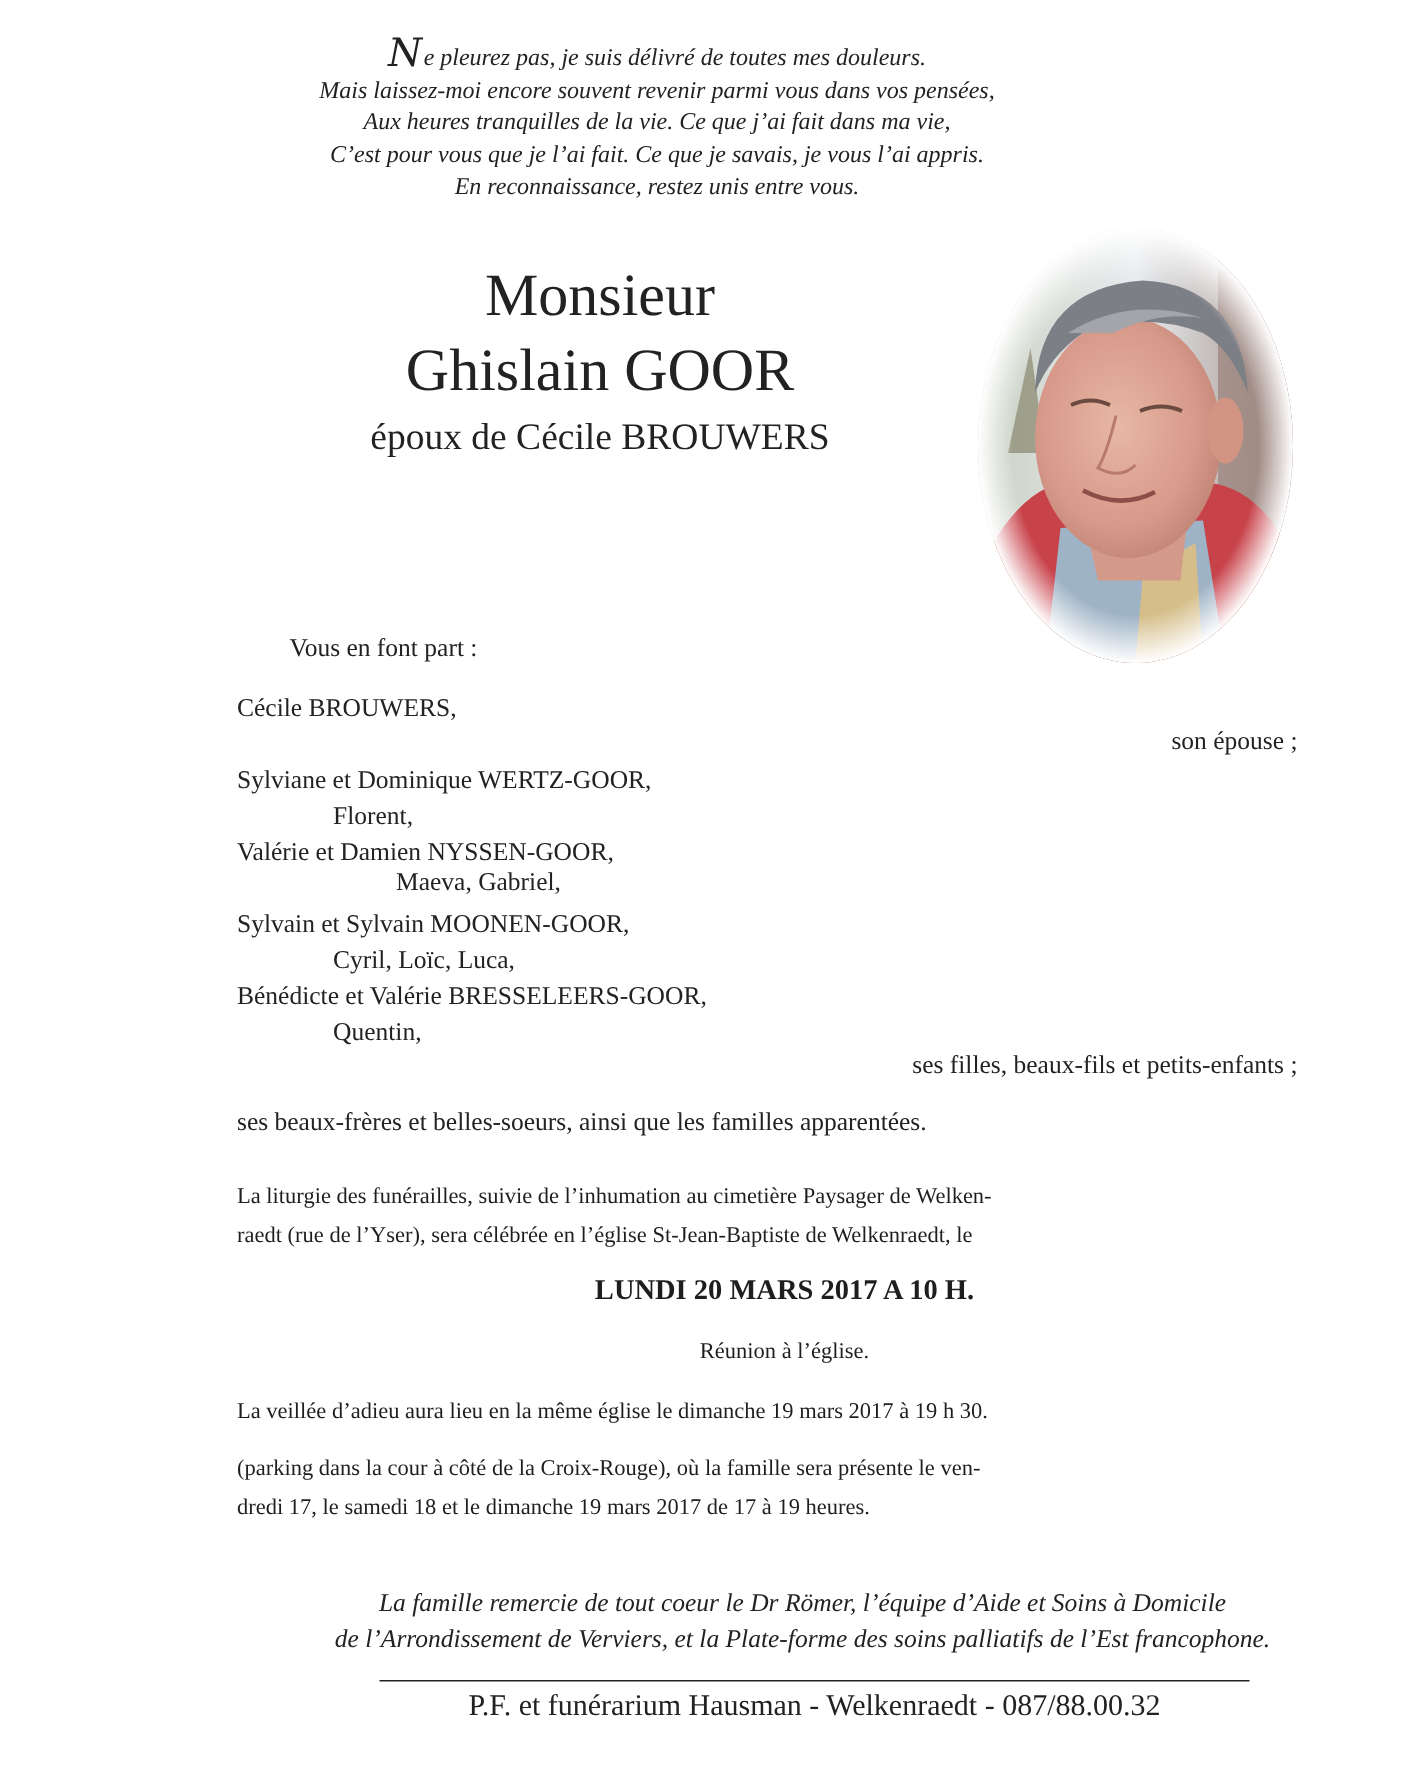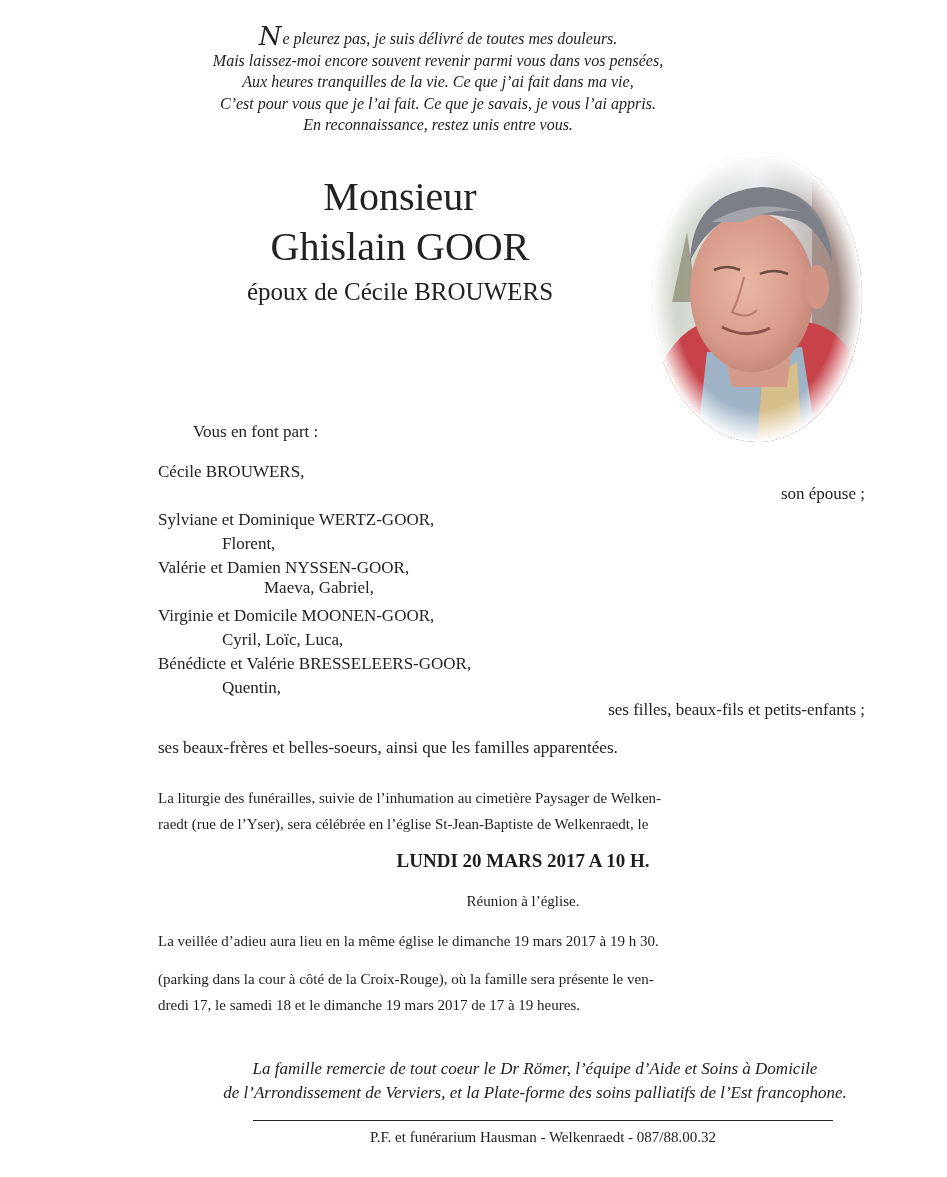--- a/index.html
+++ b/index.html
@@ -49,21 +49,21 @@
     .center { text-align: center; }
     .bold { font-weight: bold; }
 
     .thanks {
       position: absolute; left: 150px; width: 770px; top: 1057px;
       text-align: center; font-style: italic; font-size: 17px; line-height: 24px; color: #222;
     }
     .thanks span { display: block; }
 
     .rule { position: absolute; left: 253px; top: 1120px; width: 580px; height: 0; border-top: 1.3px solid #222; }
-    .footer { position: absolute; left: 253px; width: 580px; top: 1127px; text-align: center; font-size: 15px; line-height: 20px; color: #222; }
+    .footer { position: absolute; left: 253px; width: 580px; top: 1127px; text-align: center; font-size: 20px; line-height: 20px; color: #222; }
   </style>
 </head>
 <body>
 
 <div class="poem">
   <span class="line"><span class="dropcap">N</span><span>e pleurez pas, je suis délivré de toutes mes douleurs.</span></span>
   <span class="line">Mais laissez-moi encore souvent revenir parmi vous dans vos pensées,</span>
   <span class="line">Aux heures tranquilles de la vie. Ce que j’ai fait dans ma vie,</span>
   <span class="line">C’est pour vous que je l’ai fait. Ce que je savais, je vous l’ai appris.</span>
   <span class="line">En reconnaissance, restez unis entre vous.</span>
@@ -124,21 +124,21 @@
 </div>
 
 <div class="abs list" style="left:158px; top:420px;margin-left:35px;">Vous en font part :</div>
 <div class="abs list" style="left:158px; top:460px;">Cécile BROUWERS,</div>
 <div class="abs right-label" style="right:82px; top:484px;">son épouse ;</div>
 
 <div class="abs list" style="left:158px; top:508px;">Sylviane et Dominique WERTZ-GOOR,</div>
 <div class="abs list indent" style="top:532px;">Florent,</div>
 <div class="abs list" style="left:158px; top:556px;">Valérie et Damien NYSSEN-GOOR,</div>
 <div class="abs list indent" style="top:576px;margin-left:42px;">Maeva, Gabriel,</div>
-<div class="abs list" style="left:158px; top:604px;">Virginie et Domicile MOONEN-GOOR,</div>
+<div class="abs list" style="left:158px; top:604px;">Sylvain et Sylvain MOONEN-GOOR,</div>
 <div class="abs list indent" style="top:628px;">Cyril, Loïc, Luca,</div>
 <div class="abs list" style="left:158px; top:652px;">Bénédicte et Valérie BRESSELEERS-GOOR,</div>
 <div class="abs list indent" style="top:676px;">Quentin,</div>
 <div class="abs right-label" style="right:82px; top:700px;">ses filles, beaux-fils et petits-enfants ;</div>
 
 <div class="abs list" style="left:158px; top:736px;">ses beaux-frères et belles-soeurs, ainsi que les familles apparentées.</div>
 
 <div class="para" style="top:785px;">
   <span class="ln">La liturgie des funérailles, suivie de l’inhumation au cimetière Paysager de Welken-</span>
   <span class="ln">raedt (rue de l’Yser), sera célébrée en l’église St-Jean-Baptiste de Welkenraedt, le</span>

